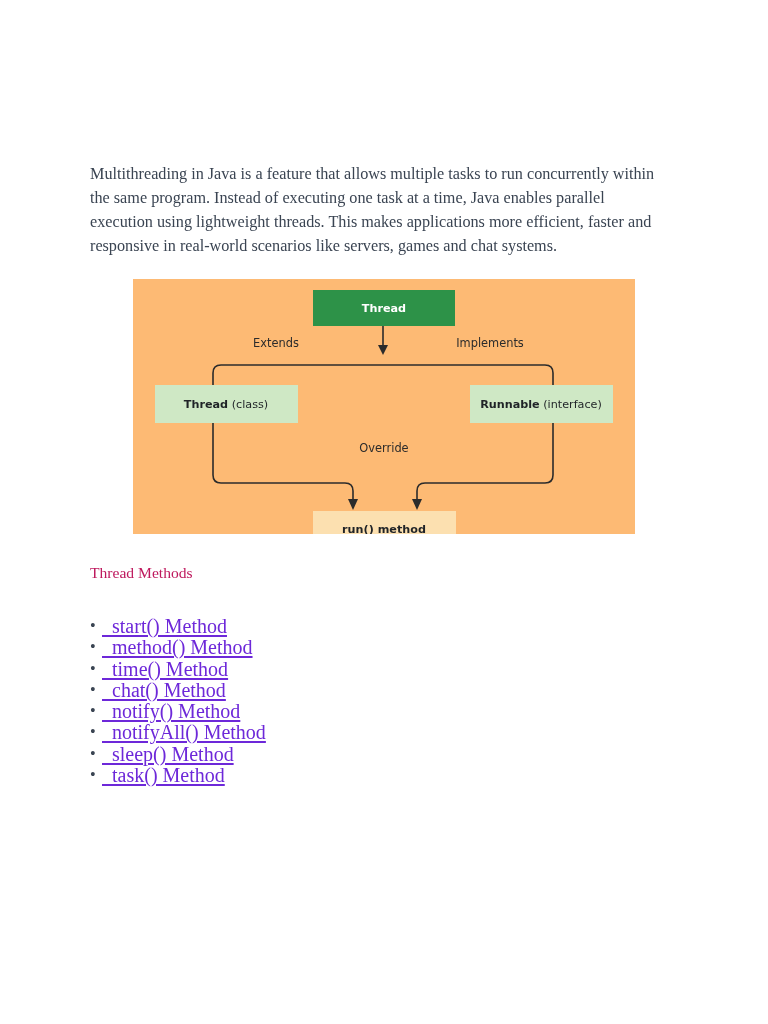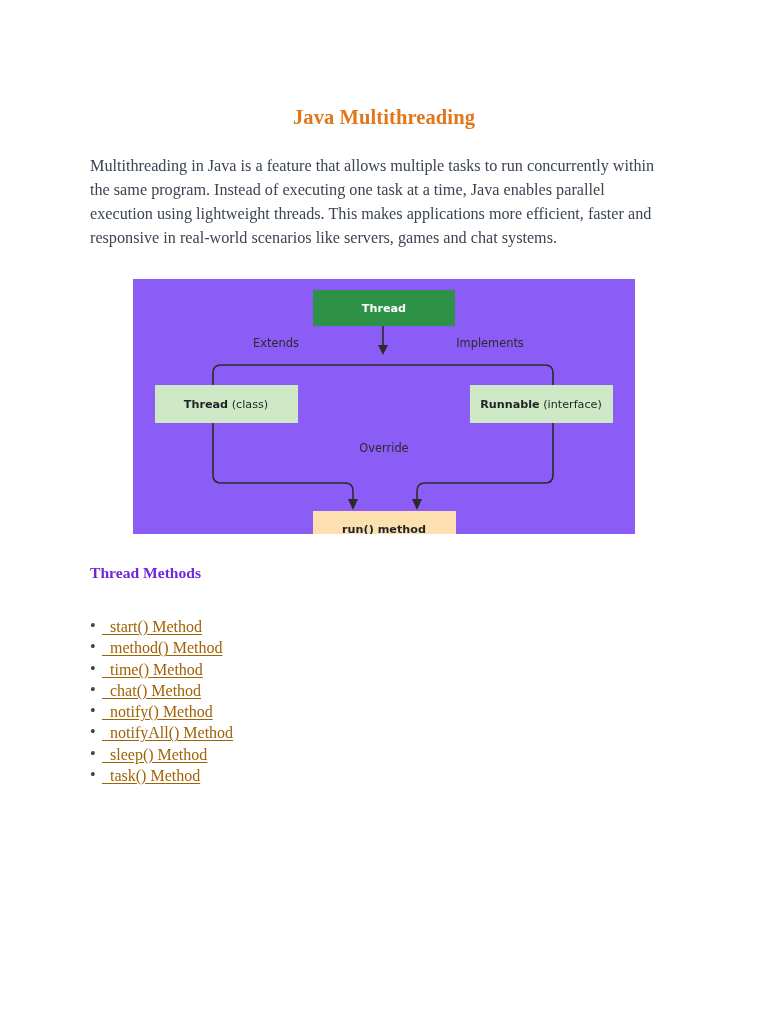--- a/index.html
+++ b/index.html
@@ -39,31 +39,30 @@
   
   .intro {
     position: absolute;
     left: 90px;
     top: 146px;
     width: 578px;
     font-size: 16.2px;
     line-height: 24px;
     color: #3a4452;
     text-align: left;
-    margin-top: 8px;
   }
 
   
   .figure {
     position: absolute;
     left: 133px;
     top: 279px;
     width: 502px;
     height: 255px;
-    background: #8b5cf6;
+    background: #fdba74;
   }
   .figure svg { display: block; }
 
   .fig-box-label {
     font-family: "DejaVu Sans", "Liberation Sans", sans-serif;
     font-size: 11.2px;
     font-weight: bold;
   }
   .fig-edge-label {
     font-family: "DejaVu Sans", "Liberation Sans", sans-serif;
@@ -71,22 +70,22 @@
     font-weight: normal;
     fill: #2b2b2b;
   }
 
   
   .section-heading {
     position: absolute;
     left: 90px;
     top: 551px;
     font-size: 15.6px;
-    font-weight: bold;
-    color: #6d28d9;
+    font-weight: normal;
+    color: #be185d;
   }
 
   
   .sub-para {
     position: absolute;
     left: 90px;
     top: 575px;
     width: 570px;
     font-size: 16.2px;
     line-height: 22.5px;
@@ -114,34 +113,33 @@
   }
   .method-list li .bullet {
     position: absolute;
     left: 0px;
     top: 0px;
     font-size: 16.2px;
     line-height: 21.3px;
     color: #3a4452;
   }
   .method-link {
-    color: #a16207;
+    color: #6d28d9;
     text-underline-offset: 2px;
-    font-size: 16px;
+    font-size: 20px;
   }
   .method-link .lead {
     letter-spacing: 0px;
   }
 </style>
 </head>
 <body>
 
 <div class="page">
 
-  <h1 class="doc-title">Java Multithreading</h1>
 
   <p class="intro">Multithreading in Java is a feature that allows multiple tasks to run concurrently within the same program. Instead of executing one task at a time, Java enables parallel execution using lightweight threads. This makes applications more efficient, faster and responsive in real-world scenarios like servers, games and chat systems.</p>
 
   <div class="figure">
     <svg width="502" height="255" viewBox="0 0 502 255" xmlns="http://www.w3.org/2000/svg">
 
       <g fill="none" stroke="#2b2b2b" stroke-width="1.6">
         <path d="M250,47 L250,68"></path>
 
         <path d="M88,86 L412,86"></path>

